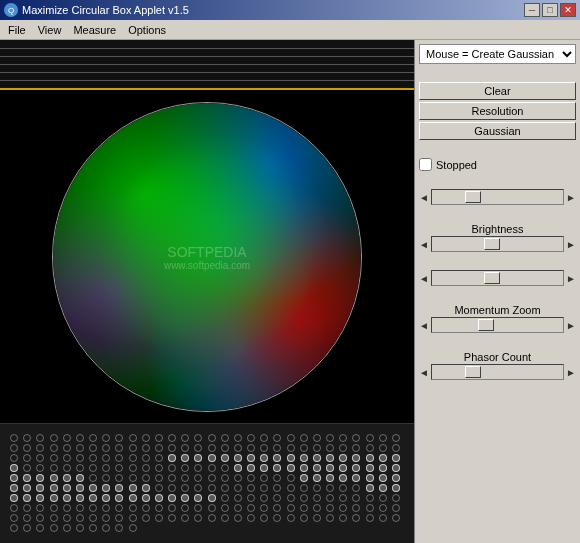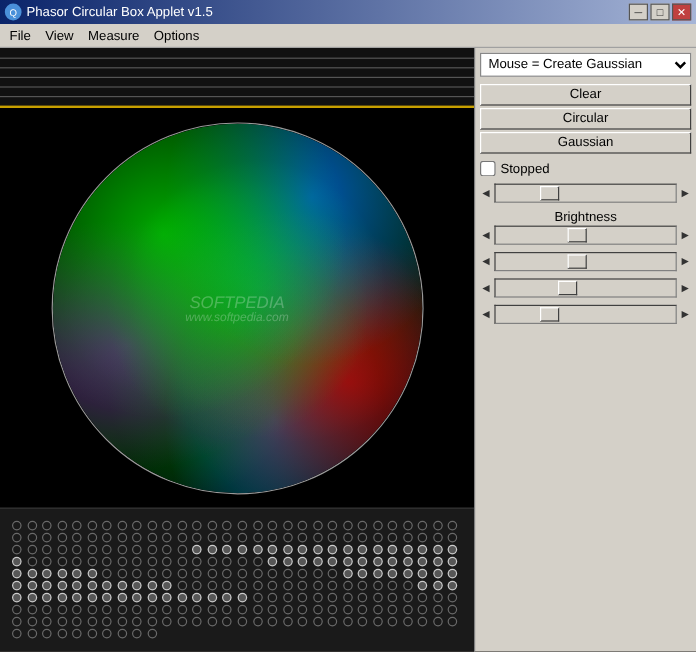--- a/index.html
+++ b/index.html
@@ -131,21 +131,20 @@
     }
     .softpedia-watermark {
       position: absolute;
       top: 50%;
       left: 50%;
       transform: translate(-50%, -50%);
       color: rgba(255,255,255,0.25);
       font-size: 14px;
       text-align: center;
       pointer-events: none;
-      font-style: italic;
     }
     .bottom-panel {
       height: 120px;
       background: #1a1a1a;
       border-top: 1px solid #333;
       position: relative;
       overflow: hidden;
     }
     .particles-area {
       position: absolute;
@@ -158,26 +157,26 @@
       gap: 1px;
     }
     .particle {
       width: 8px;
       height: 8px;
       border-radius: 50%;
       border: 1px solid rgba(255,255,255,0.5);
       background: transparent;
     }
     .right-panel {
-      width: 185px;
+      width: 166px;
       background: #d4d0c8;
       padding: 4px;
       display: flex;
       flex-direction: column;
-      gap: 6px;
+      gap: 18px;
       border-left: 1px solid #808080;
       height: 100%;
       overflow-y: auto;
     }
     .dropdown-row {
       display: flex;
       align-items: center;
       gap: 2px;
     }
     .dropdown {
@@ -267,21 +266,21 @@
     .wave-line-5 { top: 40px; }
   </style>
 </head>
 <body>
 
 <div class="title-bar">
   <div class="title-bar-left">
     <div class="title-bar-icon">
       <span>Q</span>
     </div>
-    <span class="title-bar-title">Phasor Circular Box Applet v1.5</span>
+    <span class="title-bar-title">Maximize Circular Box Applet v1.5</span>
   </div>
   <div class="title-bar-buttons">
     <div class="title-btn minimize">─</div>
     <div class="title-btn maximize">□</div>
     <div class="title-btn close">✕</div>
   </div>
 </div>
 
 <div class="menu-bar">
   <div class="menu-item">File</div>
@@ -603,21 +602,21 @@
     <div class="dropdown-row">
       <select class="dropdown">
         <option>Mouse = Create Gaussian</option>
         <option>Mouse = Add Energy</option>
         <option>Mouse = Observe</option>
       </select>
     </div>
 
     <div class="buttons-row">
       <button class="win-button">Clear</button>
-      <button class="win-button">Circular</button>
+      <button class="win-button">Resolution</button>
       <button class="win-button">Gaussian</button>
     </div>
 
     <div class="checkbox-row">
       <input type="checkbox" id="stopped" style="">
       <label for="stopped">Stopped</label>
     </div>
 
     <div class="slider-section">
       <div class="slider-row">
@@ -644,30 +643,32 @@
       <div class="slider-row">
         <span class="slider-arrow">◄</span>
         <div class="slider-track">
           <div class="slider-thumb" style="left:40%"></div>
         </div>
         <span class="slider-arrow">►</span>
       </div>
     </div>
 
     <div class="slider-section">
+      <div class="slider-label">Momentum Zoom</div>
       <div class="slider-row">
         <span class="slider-arrow">◄</span>
         <div class="slider-track">
           <div class="slider-thumb" style="left:35%"></div>
         </div>
         <span class="slider-arrow">►</span>
       </div>
     </div>
 
     <div class="slider-section">
+      <div class="slider-label">Phasor Count</div>
       <div class="slider-row">
         <span class="slider-arrow">◄</span>
         <div class="slider-track">
           <div class="slider-thumb" style="left:25%"></div>
         </div>
         <span class="slider-arrow">►</span>
       </div>
     </div>
   </div>
 </div>

